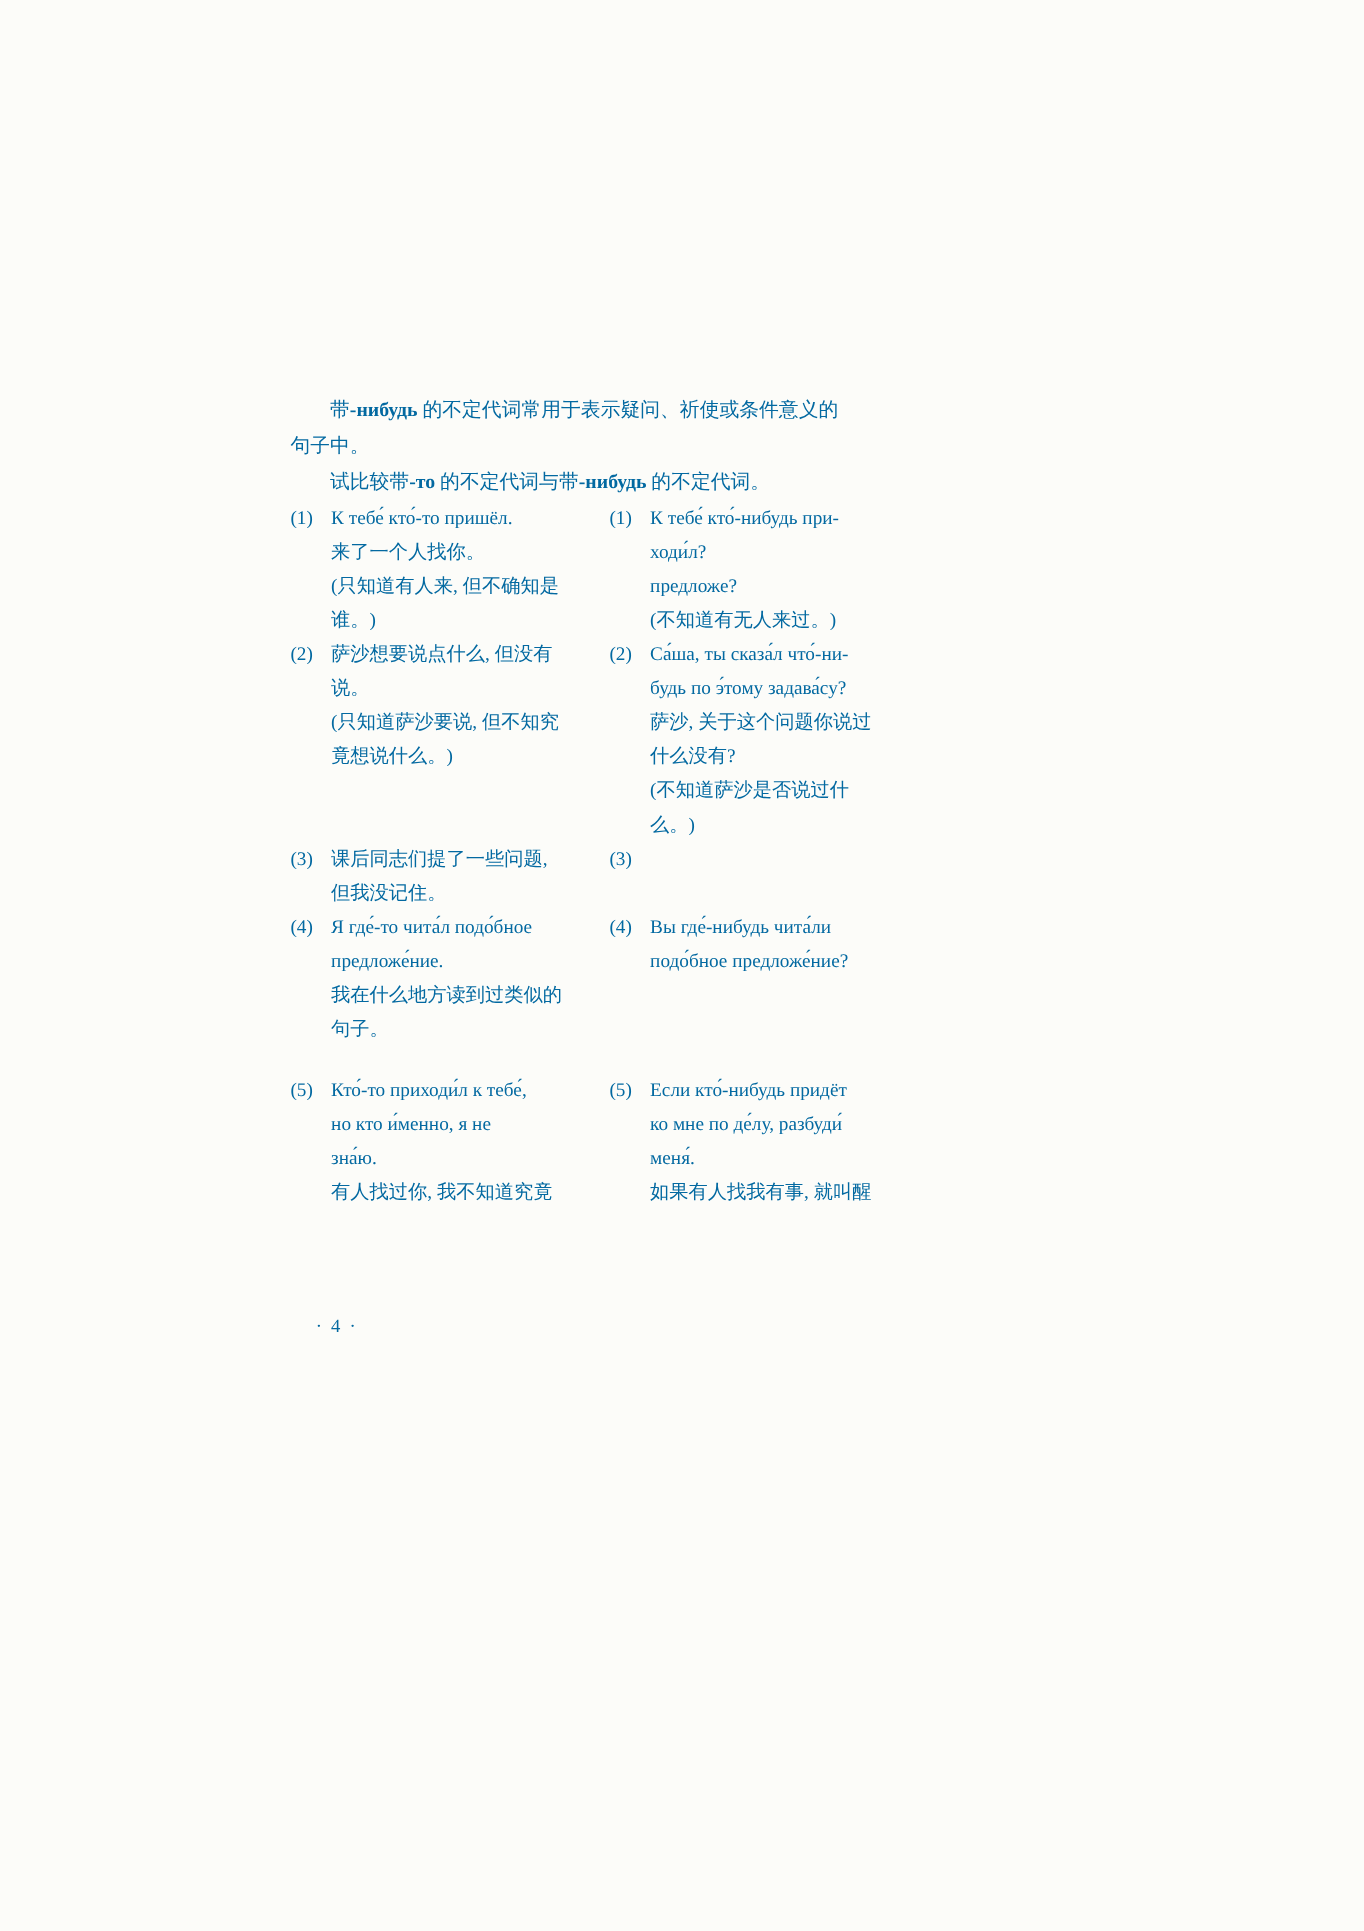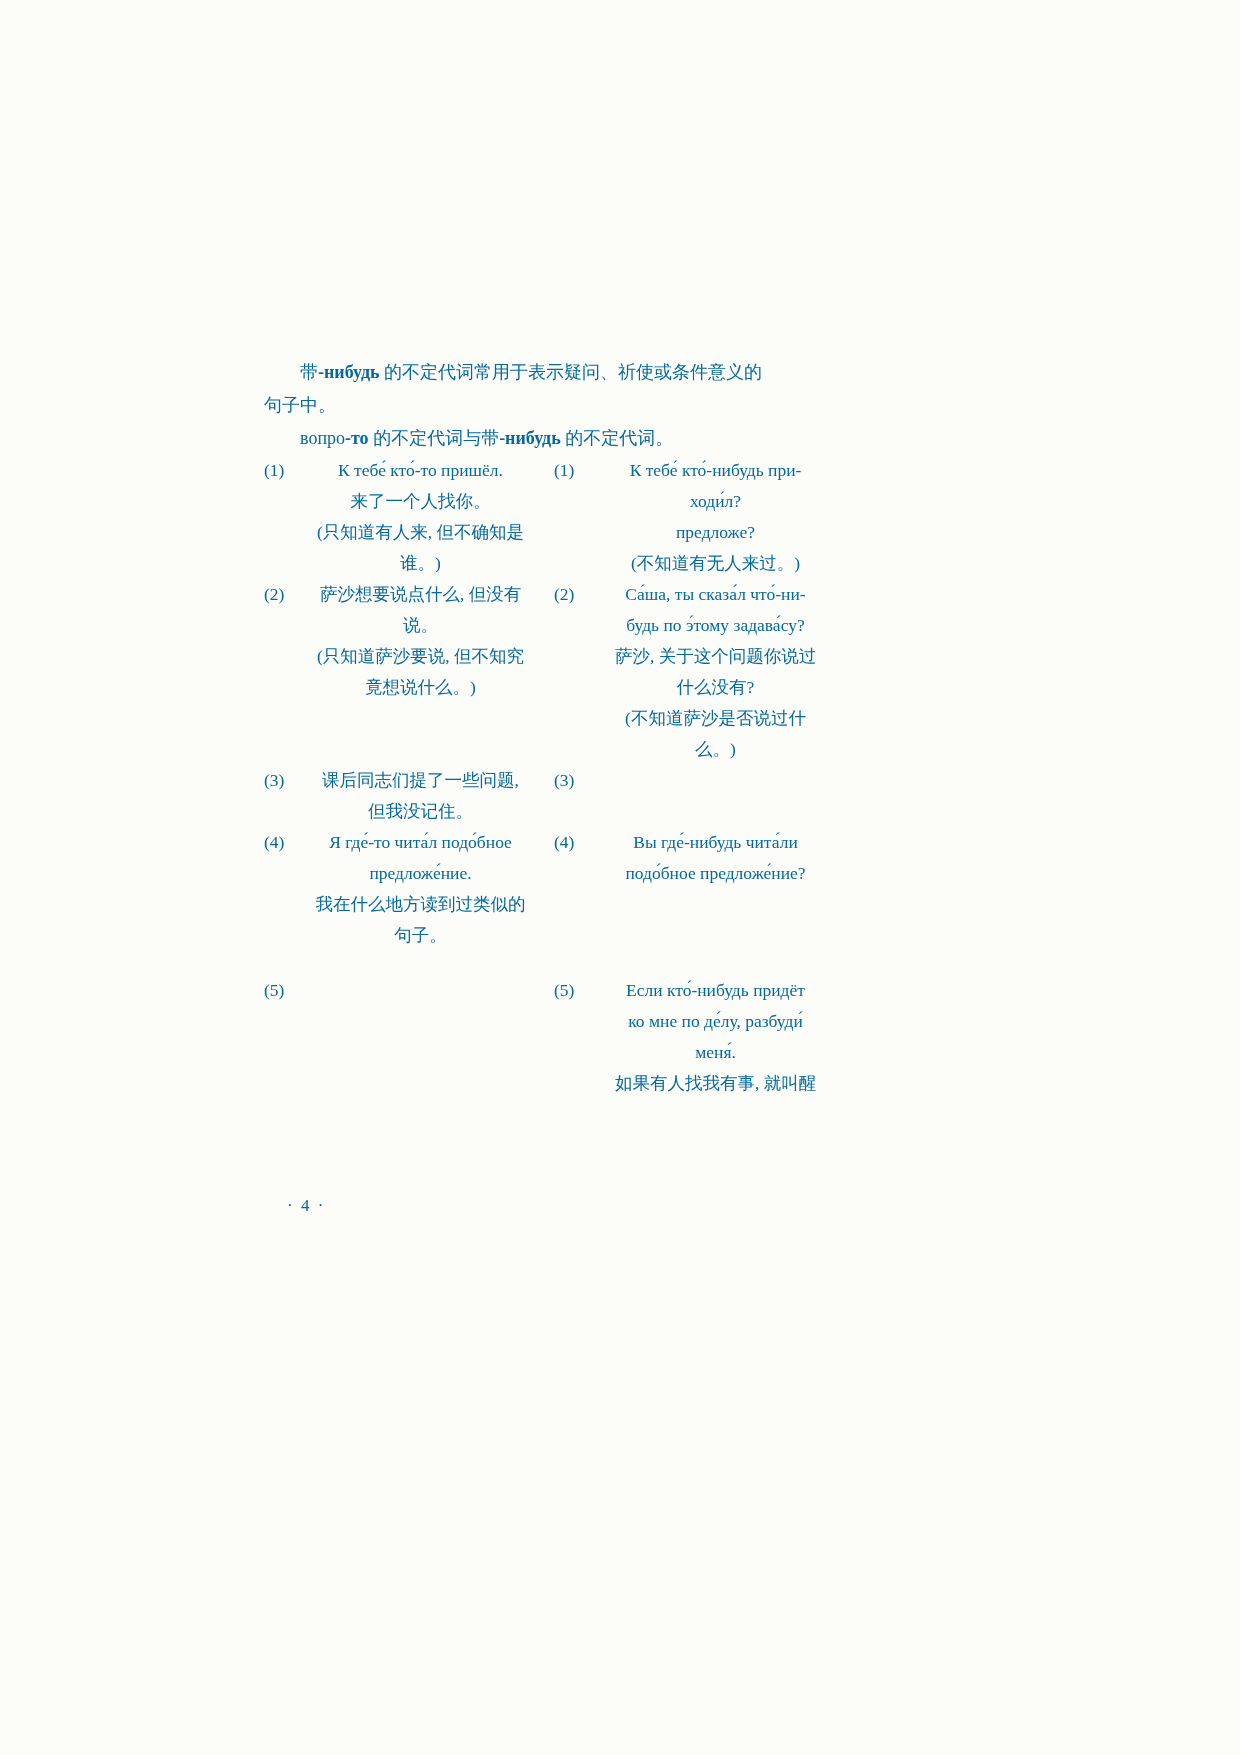--- a/index.html
+++ b/index.html
@@ -45,40 +45,39 @@
   }
   .cell-left  { width: 276px; margin-right: 14px; flex-shrink: 0; }
   .cell-right { width: 286px; flex-shrink: 0; }
   .num {
     width: 37px;
     flex-shrink: 0;
   }
   .body { flex: 1; }
   .russian, .chinese, .note {
     white-space: pre-line;
-    text-align: center;
   }
   .pageno {
     position: absolute;
     left: 287px;
     top: 1196px;
     font-size: 17px;
     letter-spacing: 2px;
   }
 </style>
 </head>
 <body>
 
 <div class="page">
   <div class="content">
 
     <p class="para indent"><span class="pre">带</span><b class="bold pre">-нибудь</b><span class="pre"> 的不定代词常用于表示疑问、祈使或条件意义的
 句子中。</span></p>
 
-    <p class="para indent"><span class="pre">вопро</span><b class="bold pre">-то</b><span class="pre"> 的不定代词与带</span><b class="bold pre">-нибудь</b><span class="pre"> 的不定代词。</span></p>
+    <p class="para indent"><span class="pre">试比较带</span><b class="bold pre">-то</b><span class="pre"> 的不定代词与带</span><b class="bold pre">-нибудь</b><span class="pre"> 的不定代词。</span></p>
 
     <div class="rows">
 
       <div class="row">
         <div class="cell cell-left">
           <div class="num">(1)</div>
           <div class="body">
             <div class="russian">К тебе́ кто́-то пришёл.</div>
             <div class="chinese">来了一个人找你。</div>
             <div class="note">(只知道有人来, 但不确知是
@@ -147,20 +146,26 @@
           <div class="body">
             <div class="russian">Вы где́-нибудь чита́ли
 подо́бное предложе́ние?</div>
           </div>
         </div>
       </div>
 
       <div class="row row-gap">
         <div class="cell cell-left">
           <div class="num">(5)</div>
+          <div class="body">
+            <div class="russian">Кто́-то приходи́л к тебе́,
+но кто и́менно, я не
+зна́ю.</div>
+            <div class="chinese">有人找过你, 我不知道究竟</div>
+          </div>
         </div>
         <div class="cell cell-right">
           <div class="num">(5)</div>
           <div class="body">
             <div class="russian">Если кто́-нибудь придёт
 ко мне по де́лу, разбуди́
 меня́.</div>
             <div class="chinese">如果有人找我有事, 就叫醒</div>
           </div>
         </div>

